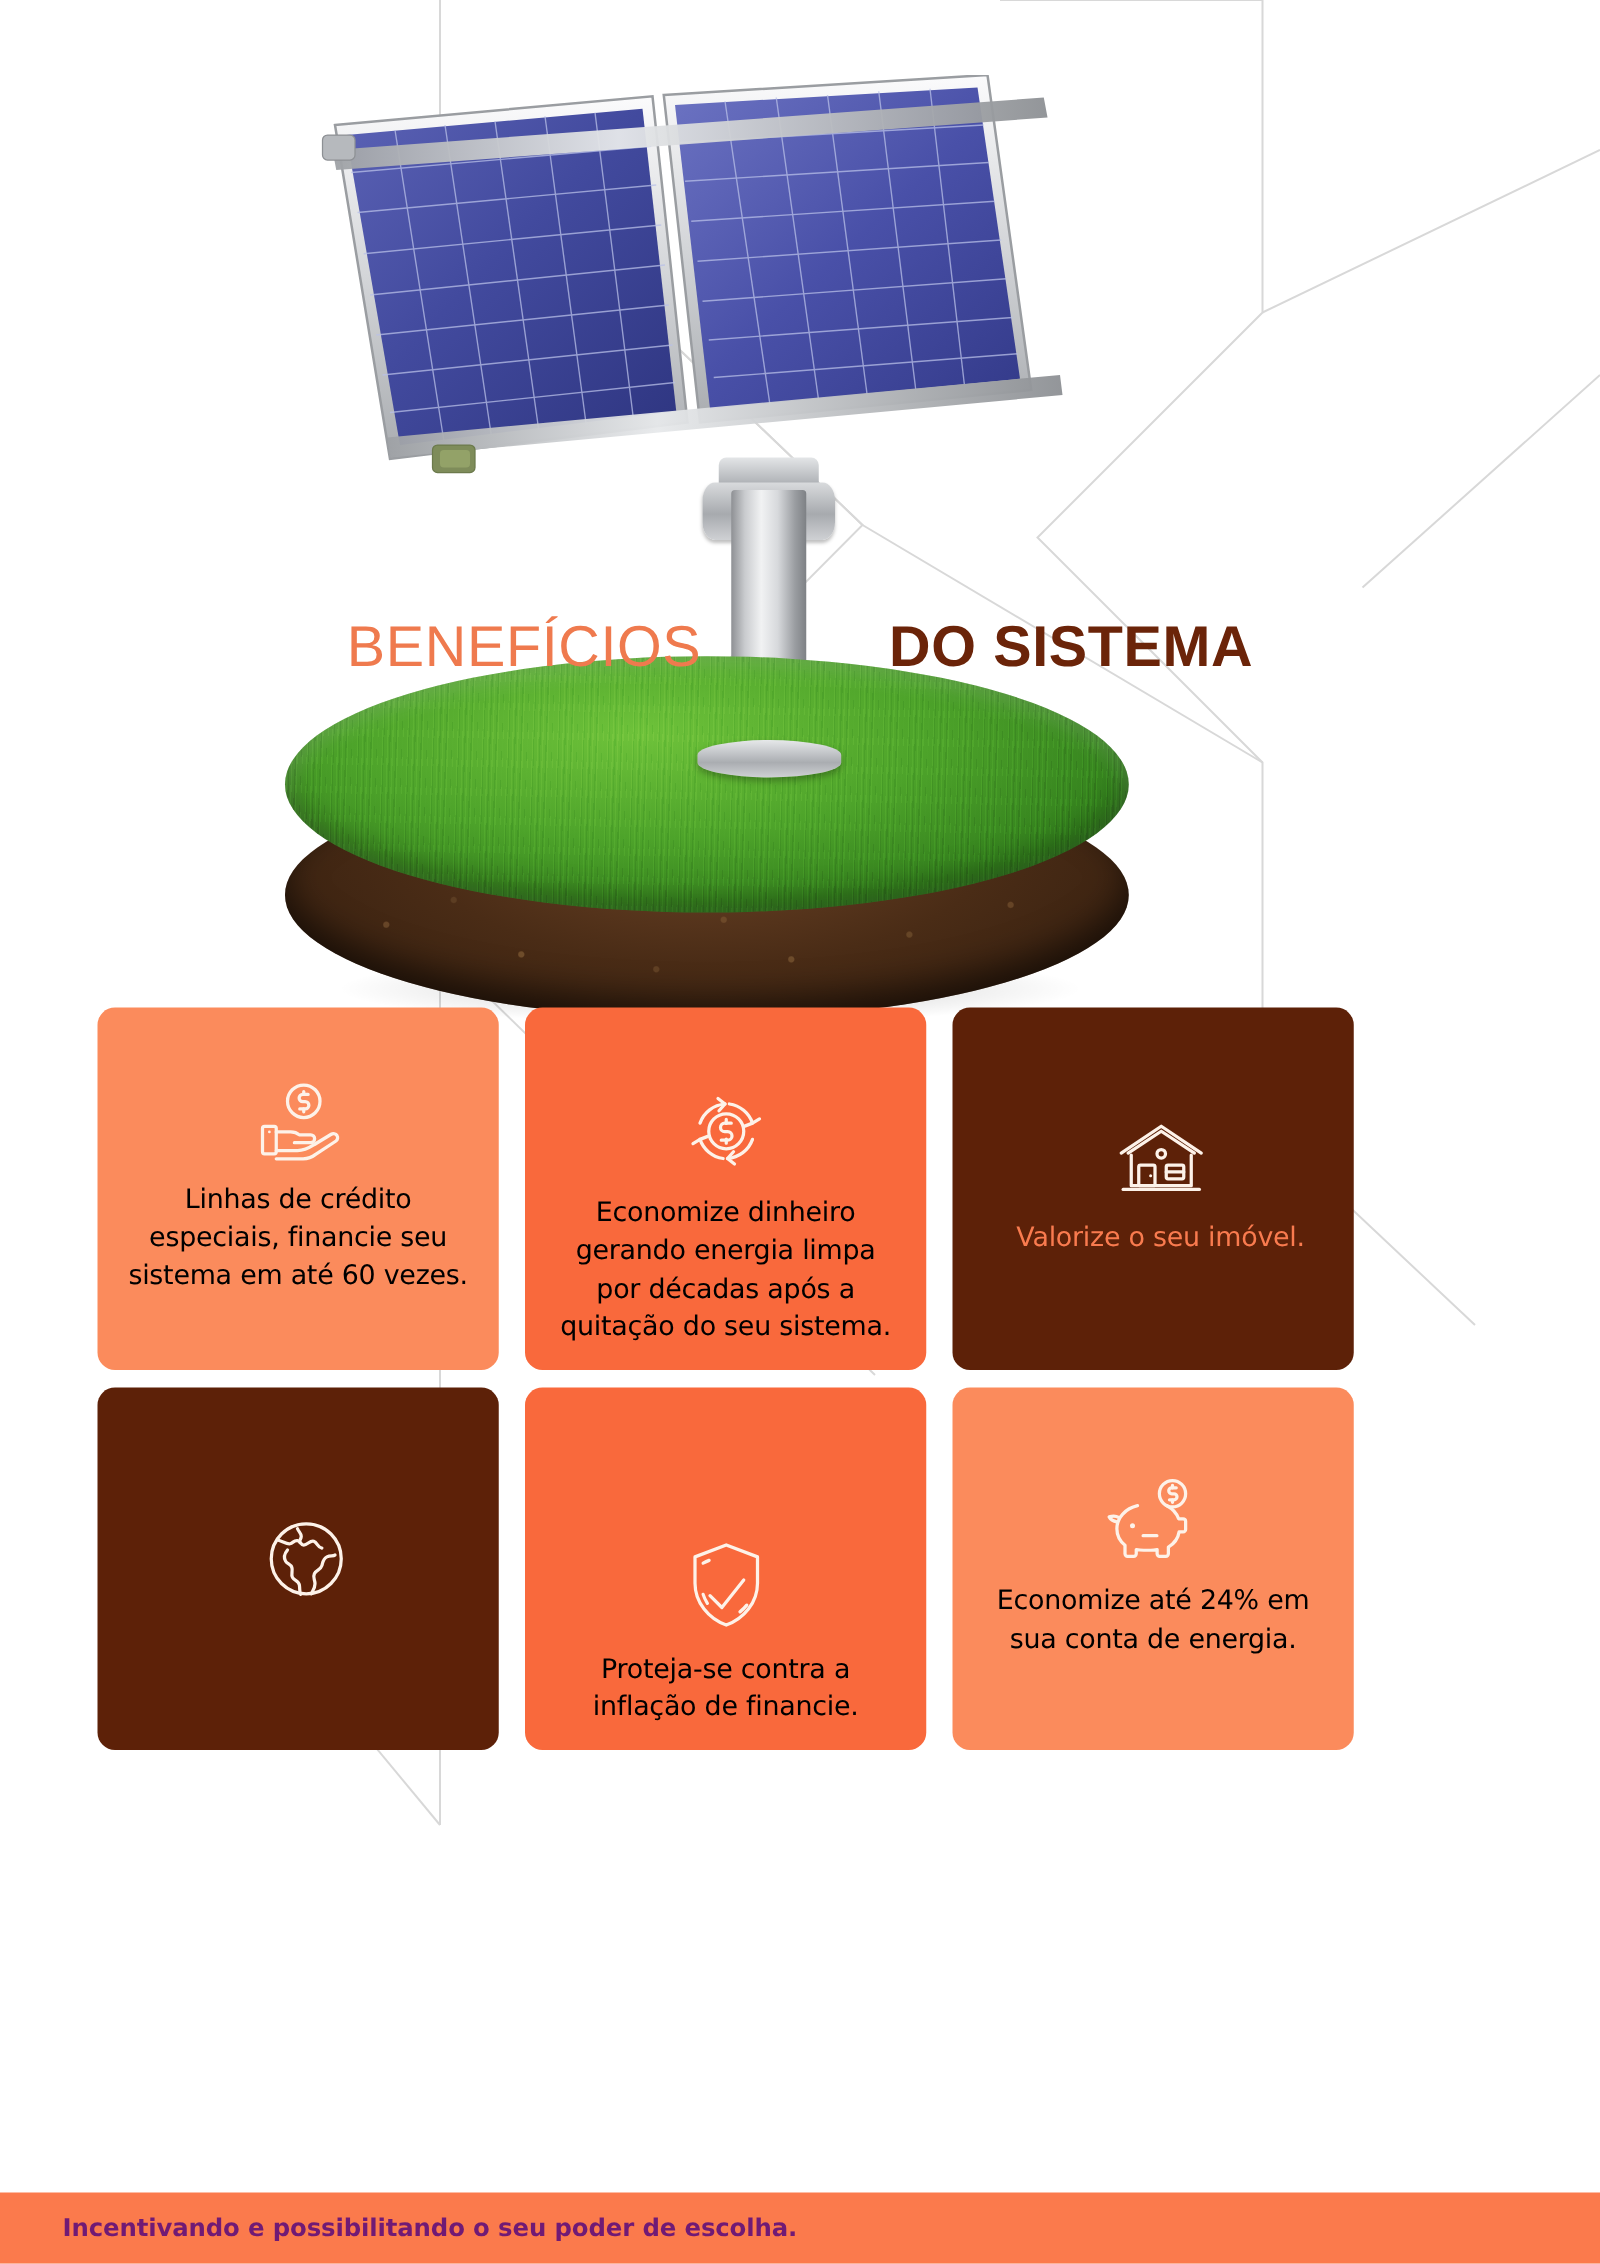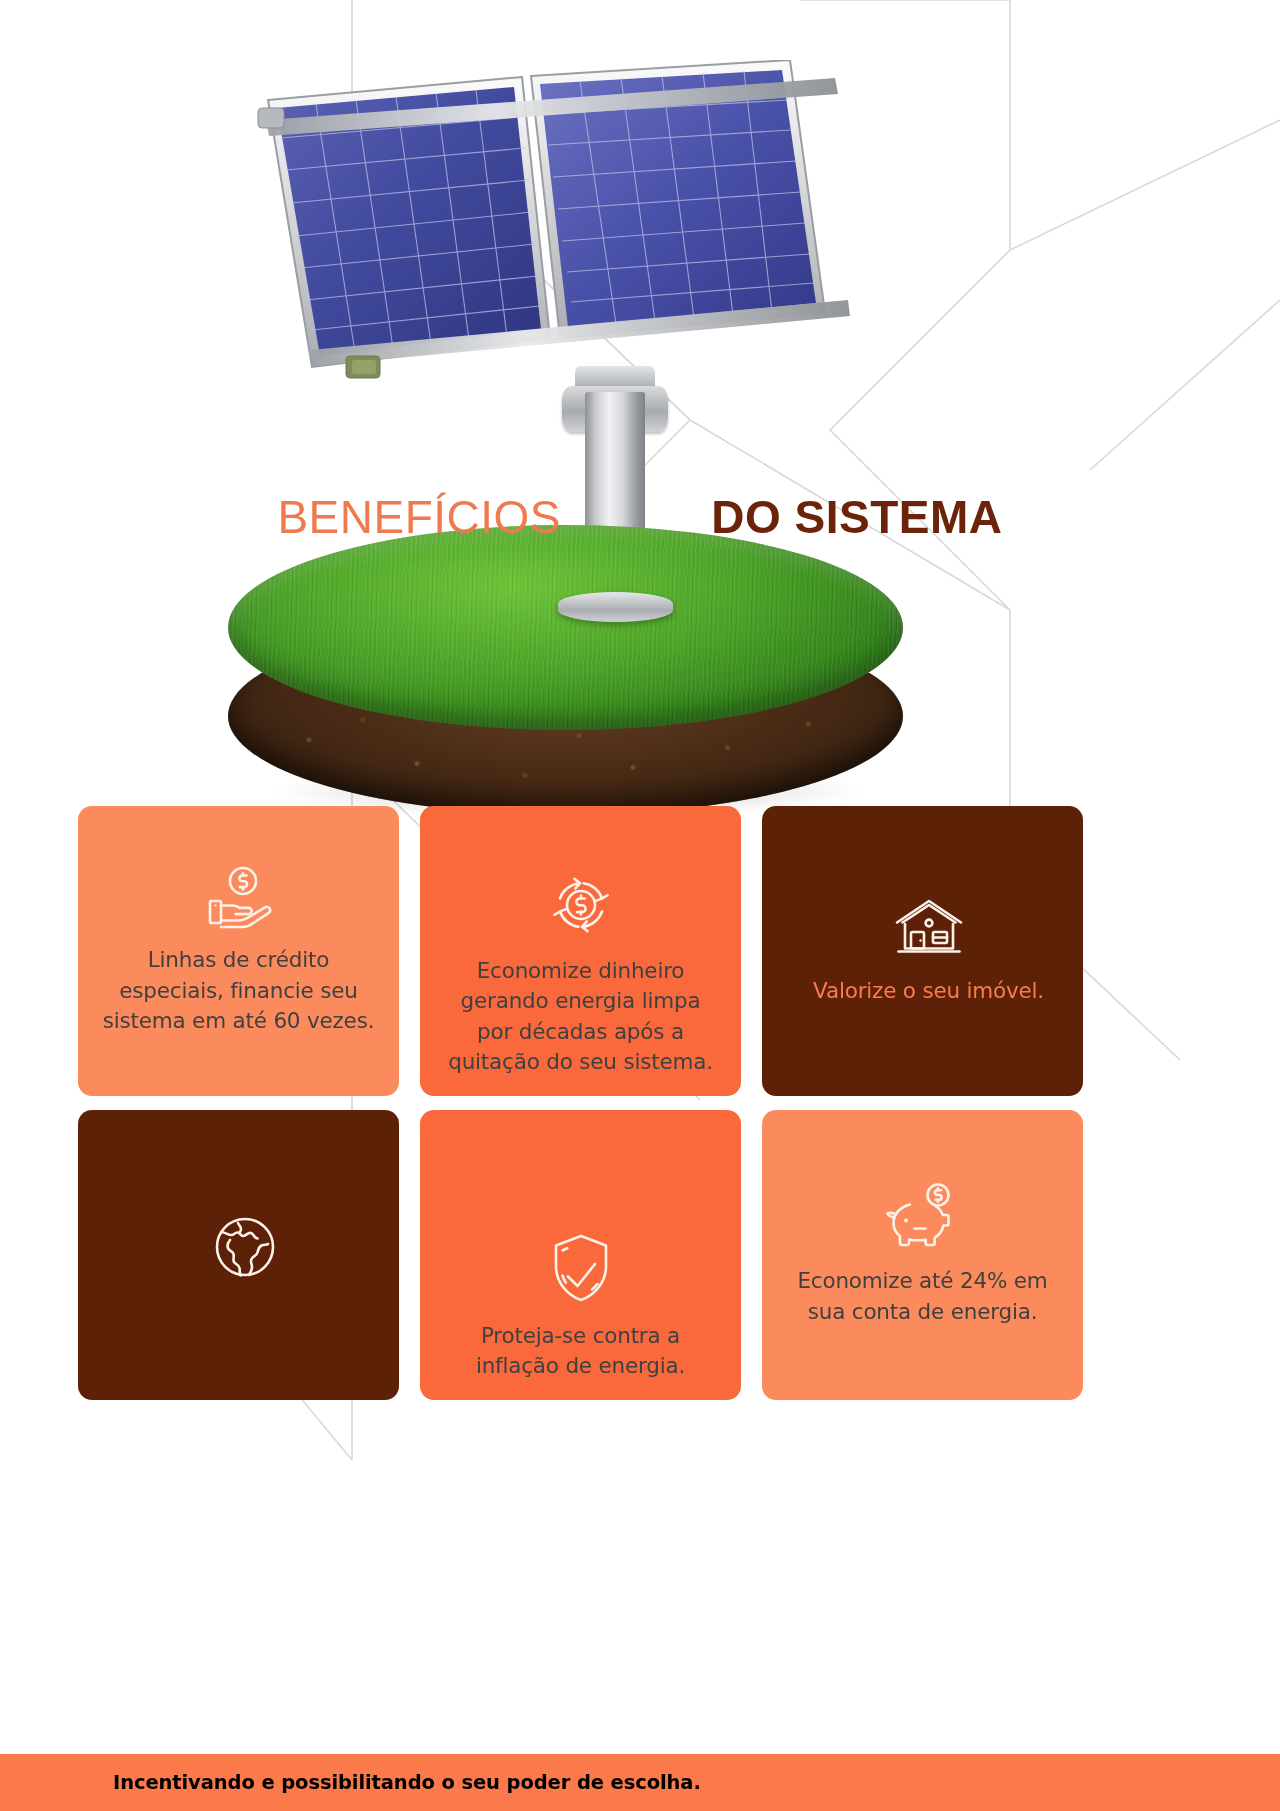--- a/index.html
+++ b/index.html
@@ -200,40 +200,40 @@
     line-height: 1.42;
     font-weight: 400;
     font-family: "DejaVu Sans", sans-serif;
     letter-spacing: -.2px;
   }
 
   .bg-light  { background: #fb8b5c; }
   .bg-mid    { background: #f9693c; justify-content: flex-end; }
   .bg-dark   { background: #5d2108; padding-left: 32px; }
 
-  .tx-dark   { color: #404040; }
+  .tx-dark   { color: #000000; }
   .tx-orange { color: #f97b4f; }
 
   
   .footer {
     position: absolute;
     left: 0;
     bottom: 0;
     width: 1280px;
     height: 57px;
     background: #fb7a4c;
     display: flex;
     align-items: center;
   }
   .footer .ftxt {
-    color: #000000;
+    color: #701a75;
     font-size: 19.5px;
     font-weight: 700;
     font-family: "DejaVu Sans", sans-serif;
-    margin-left: 113px;
+    margin-left: 50px;
     letter-spacing: -.1px;
     text-align: center;
   }
 </style>
 </head>
 <body>
 
 <svg class="bg-art" viewBox="0 0 1280 1811" fill="none">
   <g stroke="#d8d8d8" stroke-width="1.6" fill="none">
     <path d="M352 0 L352 96 L690 420 L352 760 L352 1460"></path>
@@ -406,21 +406,21 @@
   <div class="card bg-mid">
     <span class="icon">
       <svg width="66" height="74" viewBox="0 0 66 74" fill="none" stroke="#fdf2e9" stroke-width="2.6" stroke-linecap="round" stroke-linejoin="round">
         <path d="M33 5 8 14.5v21C8 51 19 64 33 69c14-5 25-18 25-33.5v-21L33 5Z"></path>
         <path d="M20 45.5 29.5 55 47 33"></path>
         <path d="M14.5 19.5c1.5-.8 3.2-1.6 4.8-2.2"></path>
         <path d="M14.5 44.5c.8 2.6 2 5 3.4 7.2"></path>
         <path d="M44 58.5c2-1.6 3.8-3.4 5.4-5.4"></path>
       </svg>
     </span>
-    <div class="txt tx-dark">Proteja-se contra a inflação de energia.</div>
+    <div class="txt tx-dark">Proteja-se contra a inflação de financie.</div>
   </div>
 
   <div class="card bg-light">
     <span class="icon">
       <svg width="80" height="68" viewBox="0 0 80 68" fill="none" stroke="#fdf2e9" stroke-width="2.6" stroke-linecap="round" stroke-linejoin="round">
         <circle cx="55" cy="13" r="10.5"></circle>
         <path d="M58 8.2h-3.6a2.4 2.4 0 0 0 0 4.8h1.8a2.4 2.4 0 0 1 0 4.8h-3.6"></path>
         <path d="M55 6.2v2M55 17.8v2"></path>
         <path d="M27 22.5c-9.5 2.2-16.5 9.6-16.5 18.5 0 5.3 2.5 10 6.5 13.2V61a2 2 0 0 0 2 2h5a2 2 0 0 0 2-2v-3.4c1.9.4 3.9.6 6 .6h5.5c1.8 0 3.6-.2 5.2-.5V61a2 2 0 0 0 2 2h5a2 2 0 0 0 2-2v-5.3c4.6-2.8 7.8-7.2 8.6-12.2h3.2a2 2 0 0 0 2-2v-6.5a2 2 0 0 0-2-2h-3.6c-1.6-4.4-5-8.1-9.4-10.4"></path>
         <path d="M10.5 35.5c-2.8-.5-5-1.8-6.2-4 3-1 5.6-.8 7.6.4"></path>

